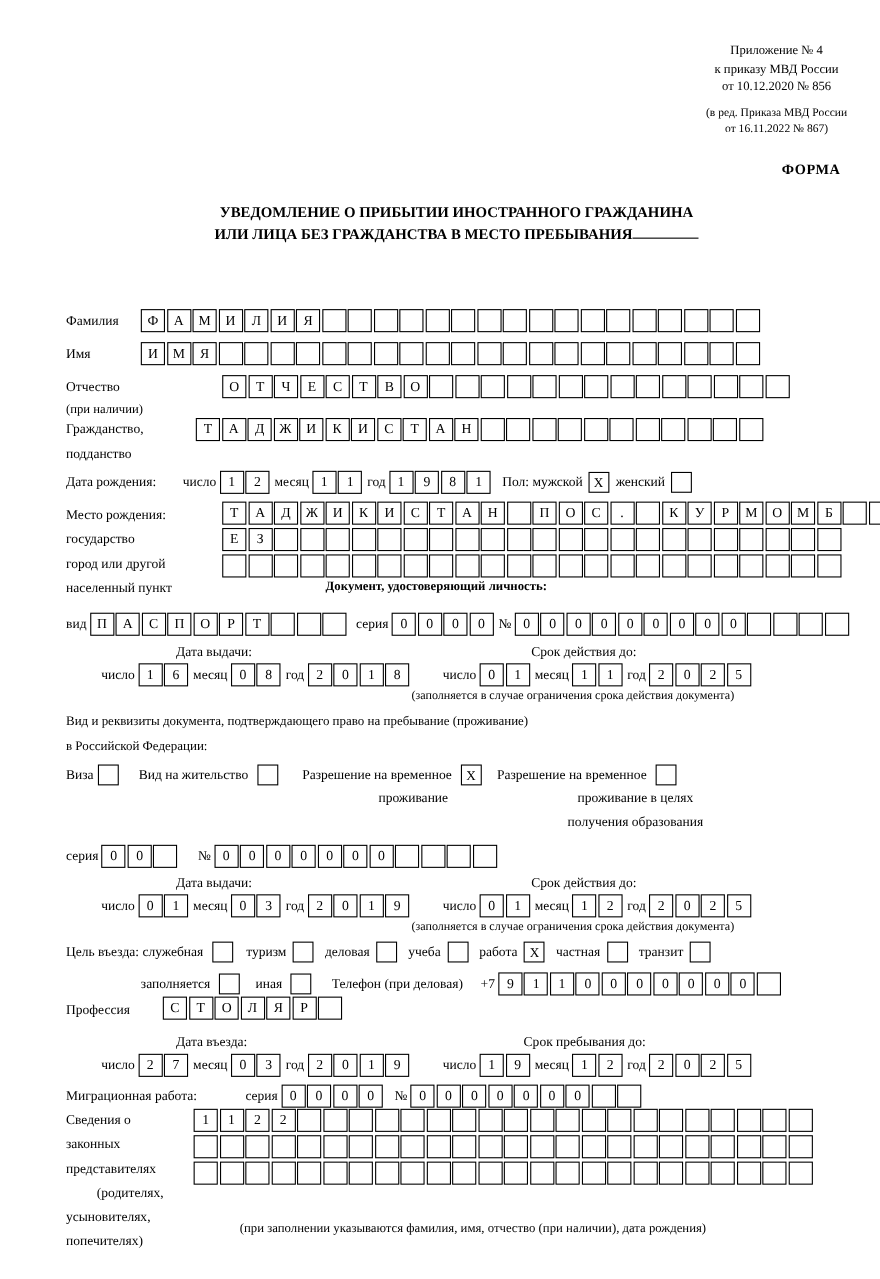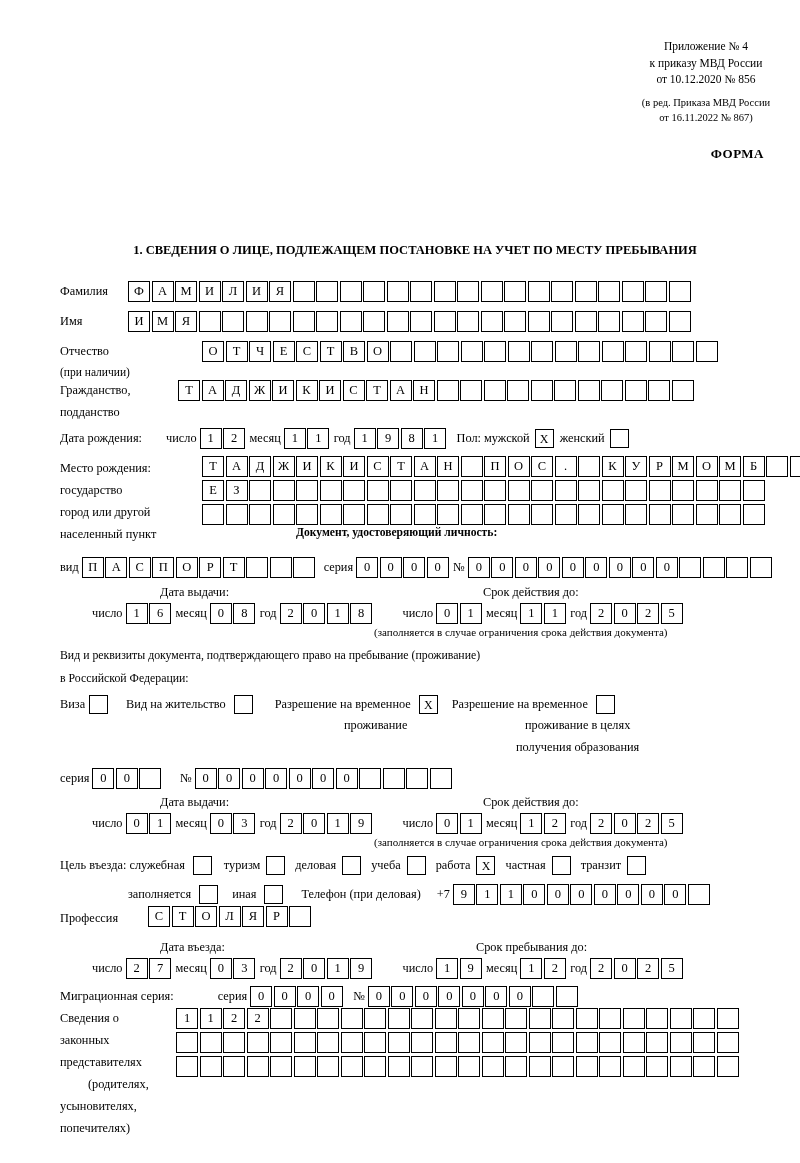--- a/index.html
+++ b/index.html
@@ -32,22 +32,25 @@
   <div class="hdr">
     <div>Приложение № 4</div>
     <div>к приказу МВД России</div>
     <div>от 10.12.2020 № 856</div>
     <div class="gap"></div>
     <div class="small">(в ред. Приказа МВД России</div>
     <div class="small">от 16.11.2022 № 867)</div>
   </div>
   <div class="forma">ФОРМА</div>
 
-
-  <div class="sect">1. СВЕДЕНИЯ О ЛИЦЕ, ПОДЛЕЖАЩЕМ ПОСТАНОВКЕ НА УЧЕТ ПО МЕСТУ ПРЕБЫВАНИЯ</div>
+  <div class="title">
+    <span>УВЕДОМЛЕНИЕ О ПРИБЫТИИ ИНОСТРАННОГО ГРАЖДАНИНА</span><br>
+    <span>ИЛИ ЛИЦА БЕЗ ГРАЖДАНСТВА В МЕСТО ПРЕБЫВАНИЯ</span><span class="ul"></span>
+  </div>
+
 
   <div class="lbl" style="left:60px;top:284px;">Фамилия</div>
   <div class="boxes" id="b-surname" style="left:128px;top:281px;">
       <div class="bx">Ф</div>
       <div class="bx">А</div>
       <div class="bx">М</div>
       <div class="bx">И</div>
       <div class="bx">Л</div>
       <div class="bx">И</div>
       <div class="bx">Я</div>
@@ -506,21 +509,21 @@
     <span>год</span>
     <span class="inl" id="b-syear">
         <div class="bx">2</div>
         <div class="bx">0</div>
         <div class="bx">2</div>
         <div class="bx">5</div>
       </span>
   </div>
 
   <div class="row" style="left:60px;top:986px;">
-    <span>Миграционная серия:</span>
+    <span>Миграционная работа:</span>
     <span style="margin-left:44px">серия</span>
     <span class="inl" id="b-cseries">
         <div class="bx">0</div>
         <div class="bx">0</div>
         <div class="bx">0</div>
         <div class="bx">0</div>
       </span>
     <span style="margin-left:6px">№</span>
     <span class="inl" id="b-cnumber">
         <div class="bx">0</div>
@@ -612,14 +615,15 @@
       <div class="bx"></div>
       <div class="bx"></div>
       <div class="bx"></div>
       <div class="bx"></div>
       <div class="bx"></div>
       <div class="bx"></div>
       <div class="bx"></div>
       <div class="bx"></div>
       <div class="bx"></div>
     </div>
+  <div class="note" style="left:218px;top:1110px;font-size:11.6px;">(при заполнении указываются фамилия, имя, отчество (при наличии), дата рождения)</div>
 
 </div>
 
 </body></html>

